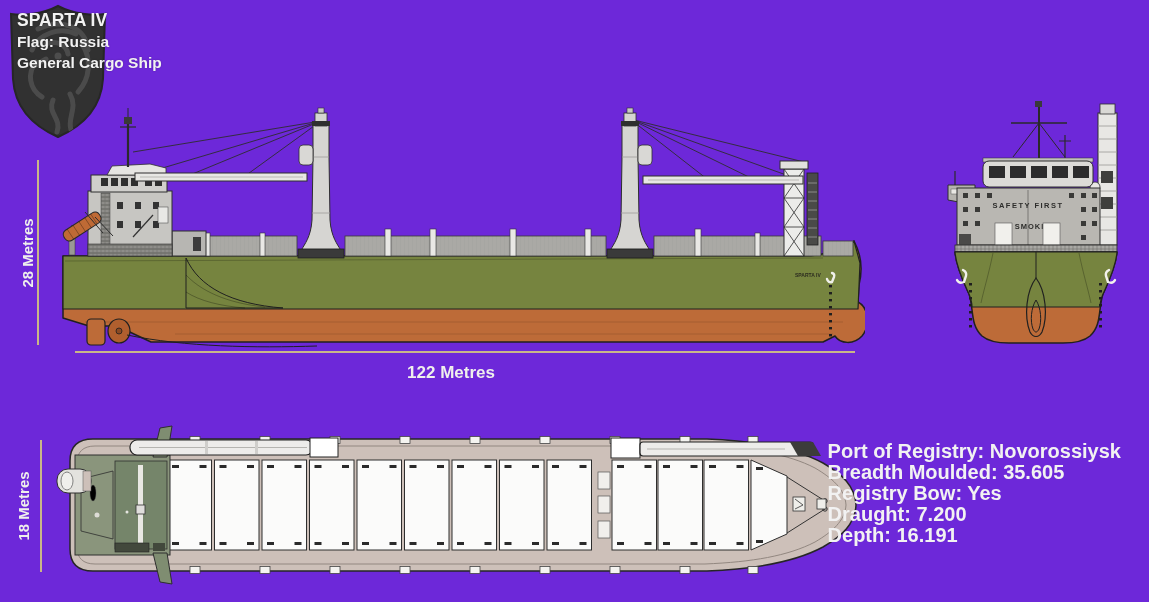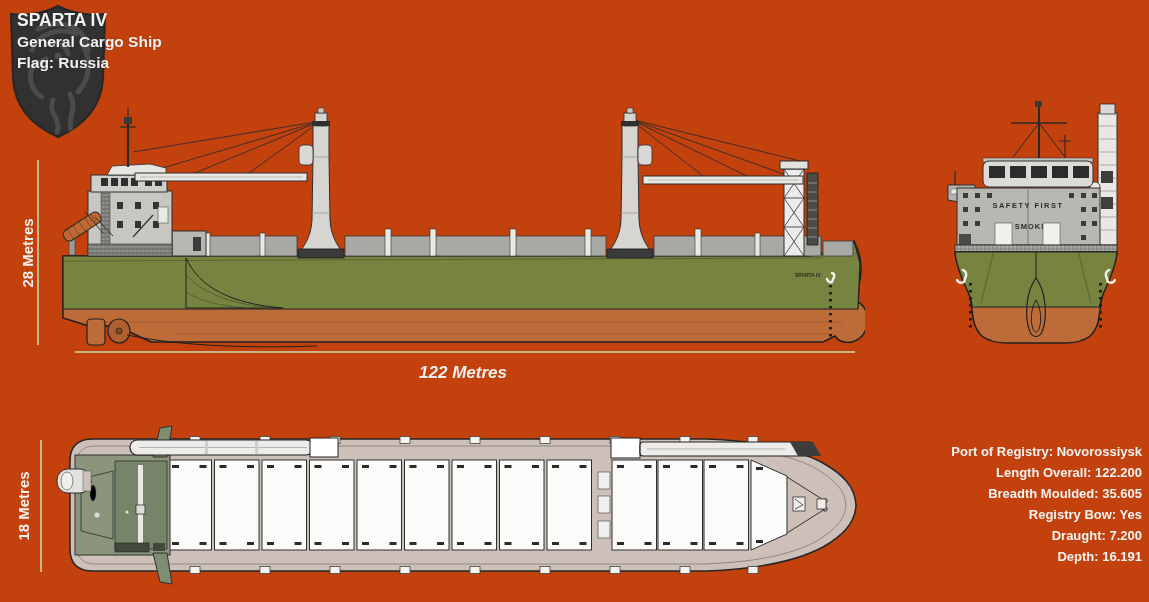--- a/index.html
+++ b/index.html
@@ -1,31 +1,31 @@
 <!DOCTYPE html>
 <html><head>
 <meta charset="utf-8">
 <style>
   html,body{margin:0;padding:0;background:#4d4d4d;}
-  .stage{position:relative;width:1149px;height:602px;background:#c2410c;overflow:hidden;
+  .stage{position:relative;width:1149px;height:602px;background:#6d28d9;overflow:hidden;
          font-family:"Liberation Sans",sans-serif;color:#f2f2f2;}
   .abs{position:absolute;}
   
   .header{left:17px;top:10px;z-index:3;font-weight:bold;line-height:21px;font-size:15.5px;
           text-shadow:0 0 2px rgba(0,0,0,.25);}
   .header .ship-name{font-size:17.5px;}
   
   .logo{left:8px;top:4px;z-index:2;}
   
   .dimline{background:#c9b687;z-index:1;}
   .dim-label{font-weight:bold;font-size:15px;color:#efefec;white-space:nowrap;}
   .dim-label.vert{width:120px;height:18px;text-align:center;transform:rotate(-90deg);}
   .dim-label.horiz{width:326px;text-align:center;font-size:17px;}
   
-  .specs{right:7px;top:441px;text-align:right;font-weight:bold;font-size:13px;line-height:21px;}
+  .specs{right:28px;top:441px;text-align:left;font-weight:bold;font-size:20px;line-height:21px;}
   svg text{font-family:"Liberation Sans",sans-serif;}
 </style>
 </head>
 <body>
 
 <div class="stage">
 
   <svg class="abs logo" width="100" height="135" viewBox="0 0 100 135">
     <defs>
         <clipPath id="shieldclip">
@@ -41,29 +41,29 @@
       <path d="M 45,96 C 39,110 54,114 49,128"></path>
       <path d="M 62,90 C 70,104 59,114 63,126"></path>
       <path d="M 38,40 C 48,36 58,40 60,50"></path>
       <path d="M 26,62 L 38,55"></path>
     </g>
     <circle cx="50" cy="52" r="3.5" fill="#4d4d4d"></circle>
   </svg>
 
   <div class="abs header">
     <div class="ship-name">SPARTA IV</div>
+    <div>Flag: Russia</div>
     <div>General Cargo Ship</div>
-    <div>Flag: Russia</div>
   </div>
 
   <div class="abs dimline" style="left:37px;top:160px;width:2px;height:185px;"></div>
   <div class="abs dim-label vert" style="left:-32px;top:244px;">28 Metres</div>
 
   <div class="abs dimline" style="left:75px;top:351px;width:780px;height:2px;"></div>
-  <div class="abs dim-label horiz" style="left:300px;top:363px;font-style:italic;">122 Metres</div>
+  <div class="abs dim-label horiz" style="left:288px;top:363px;">122 Metres</div>
 
   <div class="abs dimline" style="left:40px;top:440px;width:2px;height:132px;"></div>
   <div class="abs dim-label vert" style="left:-36px;top:497px;">18 Metres</div>
 
   <svg class="abs" style="left:55px;top:95px;" width="810" height="265" viewBox="0 0 810 265">
     <defs>
       <pattern id="mesh" width="4" height="4" patternUnits="userSpaceOnUse">
         <rect width="4" height="4" fill="#b6b5b1"></rect>
         <path d="M0,1 H4 M0,3 H4" stroke="#8d8c88" stroke-width="0.6"></path>
         <path d="M1.5,0 V4" stroke="#a3a29e" stroke-width="0.5"></path>
@@ -400,20 +400,19 @@
       <circle cx="770" cy="86" r="2.2"></circle>
         <circle cx="770" cy="94" r="2.2"></circle>
       <rect x="738" y="82" width="12" height="14" fill="#efeeea" stroke-width="0.8"></rect>
       <path d="M 740,84 L 748,90 L 740,94" stroke-width="0.8"></path>
       <rect x="762" y="84" width="9" height="10" fill="#efeeea" stroke-width="0.8"></rect>
     </g>
   </svg>
 
   <div class="abs specs">
     <div>Port of Registry: Novorossiysk</div>
-    <div>Length Overall: 122.200</div>
     <div>Breadth Moulded: 35.605</div>
     <div>Registry Bow: Yes</div>
     <div>Draught: 7.200</div>
     <div>Depth: 16.191</div>
   </div>
 
 </div>
 
 </body></html>

